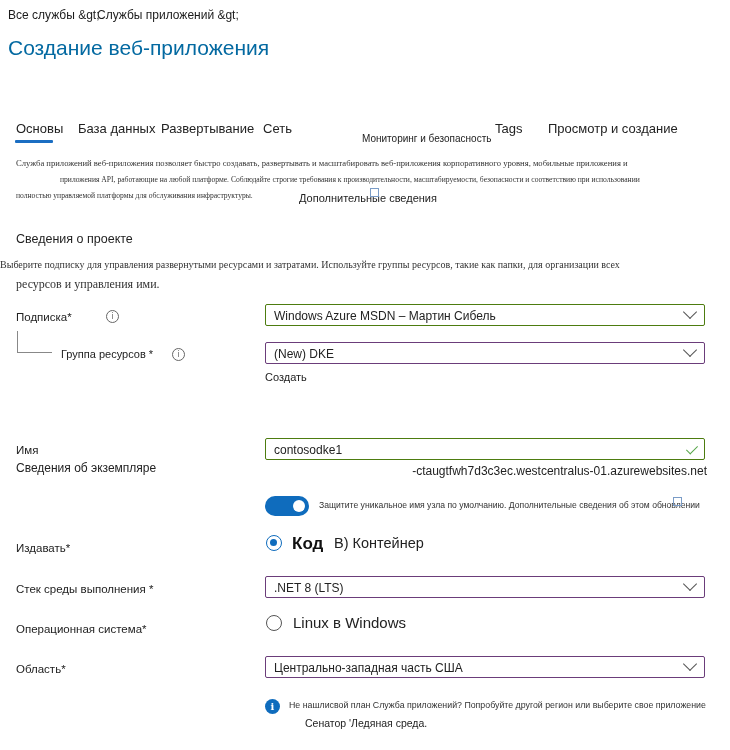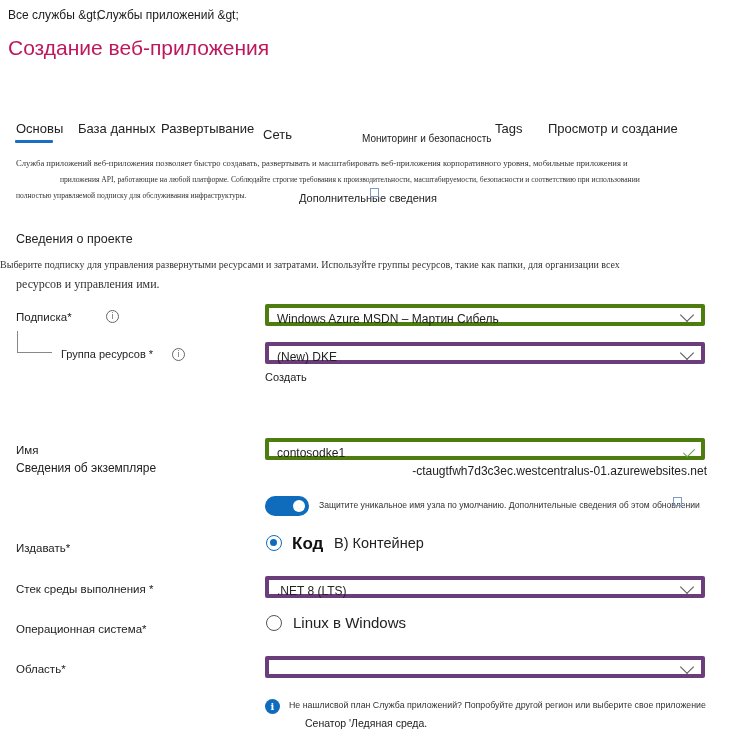--- a/index.html
+++ b/index.html
@@ -1,30 +1,30 @@
 <!DOCTYPE html>
 <html><head>
 <meta charset="utf-8">
 <style>
   html, body { margin: 0; padding: 0; background: #ffffff; }
   body { width: 730px; height: 750px; position: relative; overflow: hidden;
          font-family: "Liberation Sans", sans-serif; color: #1b1b1b; }
   .abs { position: absolute; white-space: nowrap; }
   .crumb { font-size: 12px; top: 8px; }
-  .title { font-size: 21px; top: 36px; left: 8px; color: #be185d; }
+  .title { font-size: 21px; top: 36px; left: 8px; color: #0369a1; }
   .tab { top: 121px; font-size: 13px; color: #222; cursor: pointer; }
   .tab.small { font-size: 10px; top: 121px; margin-top: 12px; }
   .tab-underline { position: absolute; left: 15px; top: 140px; width: 38px; height: 3px; background: #1b6ec2; border-radius: 1px; }
   .desc { font-size: 8.5px; color: #333; font-family: Liberation Serif, serif; }
   .desc.big { font-size: 10px; }
   .section { font-size: 12.5px; color: #222; }
   .label { font-size: 11.5px; color: #222; }
   .info-icon { position: absolute; width: 11px; height: 11px; border: 1px solid #666; border-radius: 50%;
                font-size: 8px; line-height: 11px; text-align: center; color: #666; font-family: "DejaVu Sans", sans-serif; }
-  .select { position: absolute; left: 265px; width: 440px; height: 22px; border: 4px solid #4d7c0f;
+  .select { position: absolute; left: 265px; width: 440px; height: 22px; border: 1px solid #4d7c0f;
             border-radius: 2px; box-sizing: border-box; background: #fff; }
   .select.purple { border-color: #6b3d7a; }
   .select .val { position: absolute; left: 8px; top: 4px; font-size: 12px; color: #222; }
   .chev { position: absolute; right: 9px; top: 4px; width: 9px; height: 9px; border-right: 1.2px solid #555;
           border-bottom: 1.2px solid #555; transform: rotate(45deg); transform-origin: center; top: 2px; }
   .check { position: absolute; right: 9px; top: 4px; width: 5px; height: 10px; border-right: 1.5px solid #57a64a;
            border-bottom: 1.5px solid #57a64a; transform: rotate(45deg); }
   .link { font-size: 11px; color: #222; cursor: pointer; }
   .toggle { position: absolute; left: 265px; top: 496px; width: 44px; height: 20px; border-radius: 10px; background: #0f6cbd; cursor: pointer; }
   .toggle .knob { position: absolute; right: 4px; top: 4px; width: 12px; height: 12px; background: #fff; border-radius: 50%; }
@@ -44,30 +44,30 @@
   <span class="abs crumb" style="left:8px;">Все службы &amp;gt;</span>
   <span class="abs crumb" style="left:97px;">Службы приложений &amp;gt;</span>
 </div>
 
 <div class="abs title">Создание веб-приложения</div>
 
 <div>
   <span class="abs tab" style="left:16px;">Основы</span>
   <span class="abs tab" style="left:78px;">База данных</span>
   <span class="abs tab" style="left:161px;">Развертывание</span>
-  <span class="abs tab" style="left:263px;margin-top:6px;">Сеть</span>
+  <span class="abs tab" style="left:263px;">Сеть</span>
   <span class="abs tab small" style="left:362px;">Мониторинг и безопасность</span>
   <span class="abs tab" style="left:495px;">Tags</span>
   <span class="abs tab" style="left:548px;">Просмотр и создание</span>
   <div class="tab-underline"></div>
 </div>
 
 <div class="abs desc" style="left:16px; top:158px; font-size:8.6px;">Служба приложений веб-приложения позволяет быстро создавать, развертывать и масштабировать веб-приложения корпоративного уровня, мобильные приложения и</div>
 <div class="abs desc" style="left:16px; top:175px; font-size:7.6px;padding-left:44px;">приложения API, работающие на любой платформе. Соблюдайте строгие требования к производительности, масштабируемости, безопасности и соответствию  при использовании</div>
-<div class="abs desc" style="left:16px; top:191px; font-size:7.6px;">полностью управляемой подписку для обслуживания инфраструктуры.</div>
+<div class="abs desc" style="left:16px; top:191px; font-size:7.6px;">полностью управляемой платформы для обслуживания инфраструктуры.</div>
 <div class="abs" style="left:299px; top:192px; font-size:11px; color:#222;">Дополнительные сведения</div>
 <div class="ext" style="left:370px; top:188px;"></div>
 
 <div class="abs section" style="left:16px; top:232px;">Сведения о проекте</div>
 <div class="abs desc big" style="left:0; top:259px;text-align:center;">Выберите подписку для управления развернутыми ресурсами и затратами. Используйте группы ресурсов, такие как папки, для организации всех</div>
 <div class="abs desc" style="left:16px; top:277px; font-size:12px;">ресурсов и управления ими.</div>
 
 <div class="abs label" style="left:16px; top:311px;">Подписка*</div>
 <div class="info-icon" style="left:106px; top:310px;">i</div>
 <div class="select" style="top:304px;">
@@ -110,18 +110,19 @@
   <span class="val">.NET 8 (LTS)</span>
   <span class="chev"></span>
 </div>
 
 <div class="abs label" style="left:16px; top:623px;">Операционная система*</div>
 <div class="radio" style="left:266px; top:615px;"></div>
 <div class="abs" style="left:293px; top:614px; font-size:15px; color:#222;">Linux в Windows</div>
 
 <div class="abs label" style="left:16px; top:663px;">Область*</div>
 <div class="select purple" style="top:656px;">
+  <span class="val">Центрально-западная часть США</span>
   <span class="chev"></span>
 </div>
 
 <div class="bluei">i</div>
 <div class="abs" style="left:289px; top:700px; font-size:8.8px; color:#333;">Не нашлисвой план Служба приложений? Попробуйте другой регион или выберите свое приложение</div>
 <div class="abs" style="left:289px; top:717px; font-size:10.5px; color:#222;margin-left:16px;">Сенатор 'Ледяная среда.</div>
 
 </body></html>

